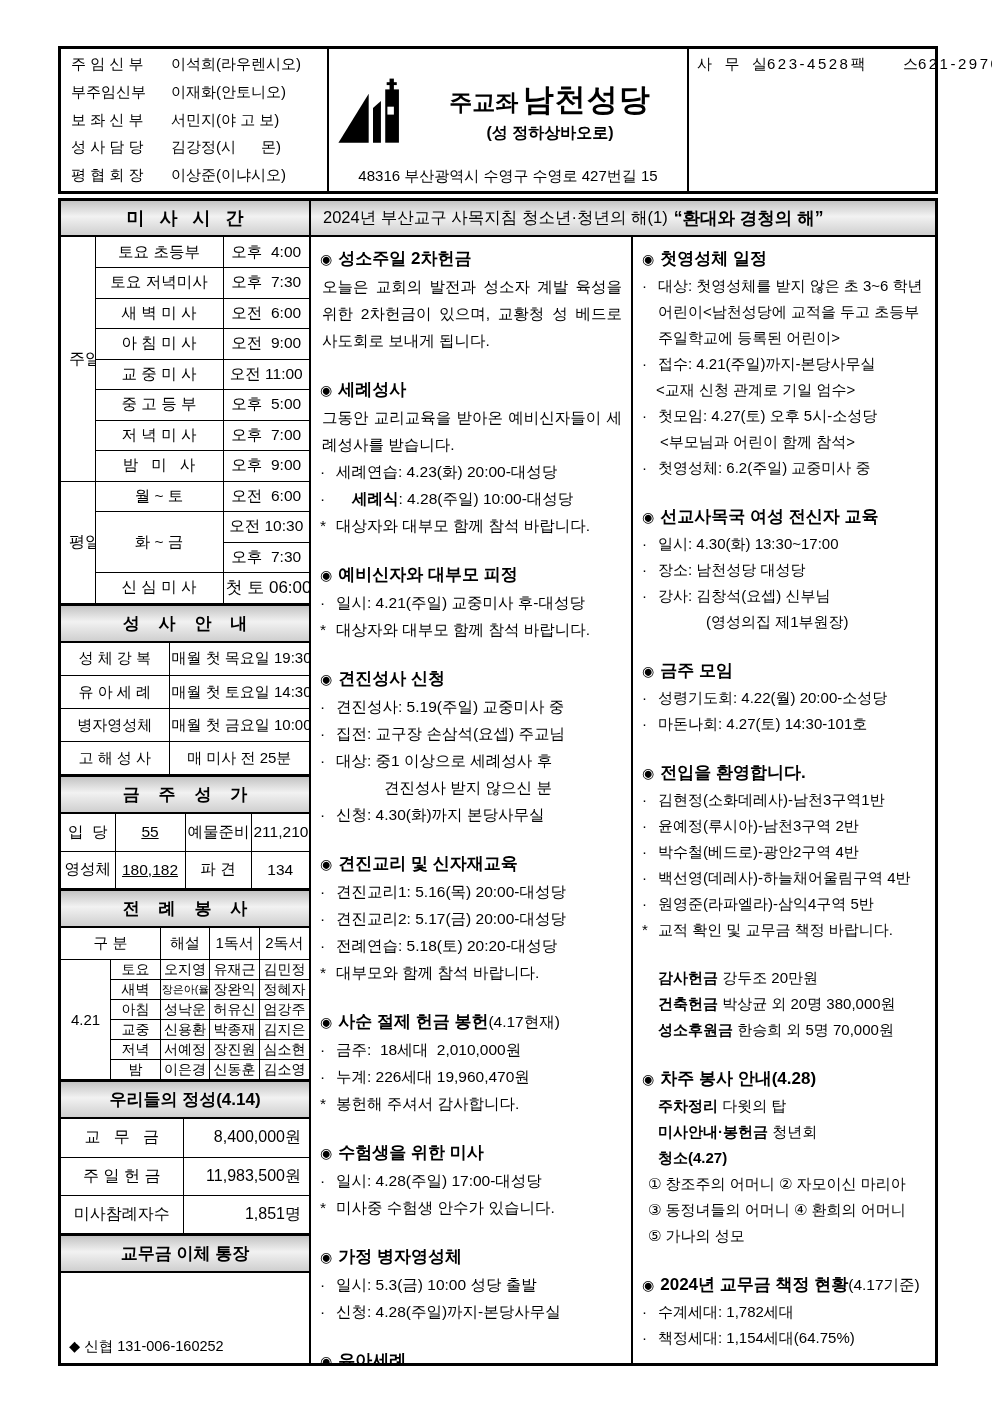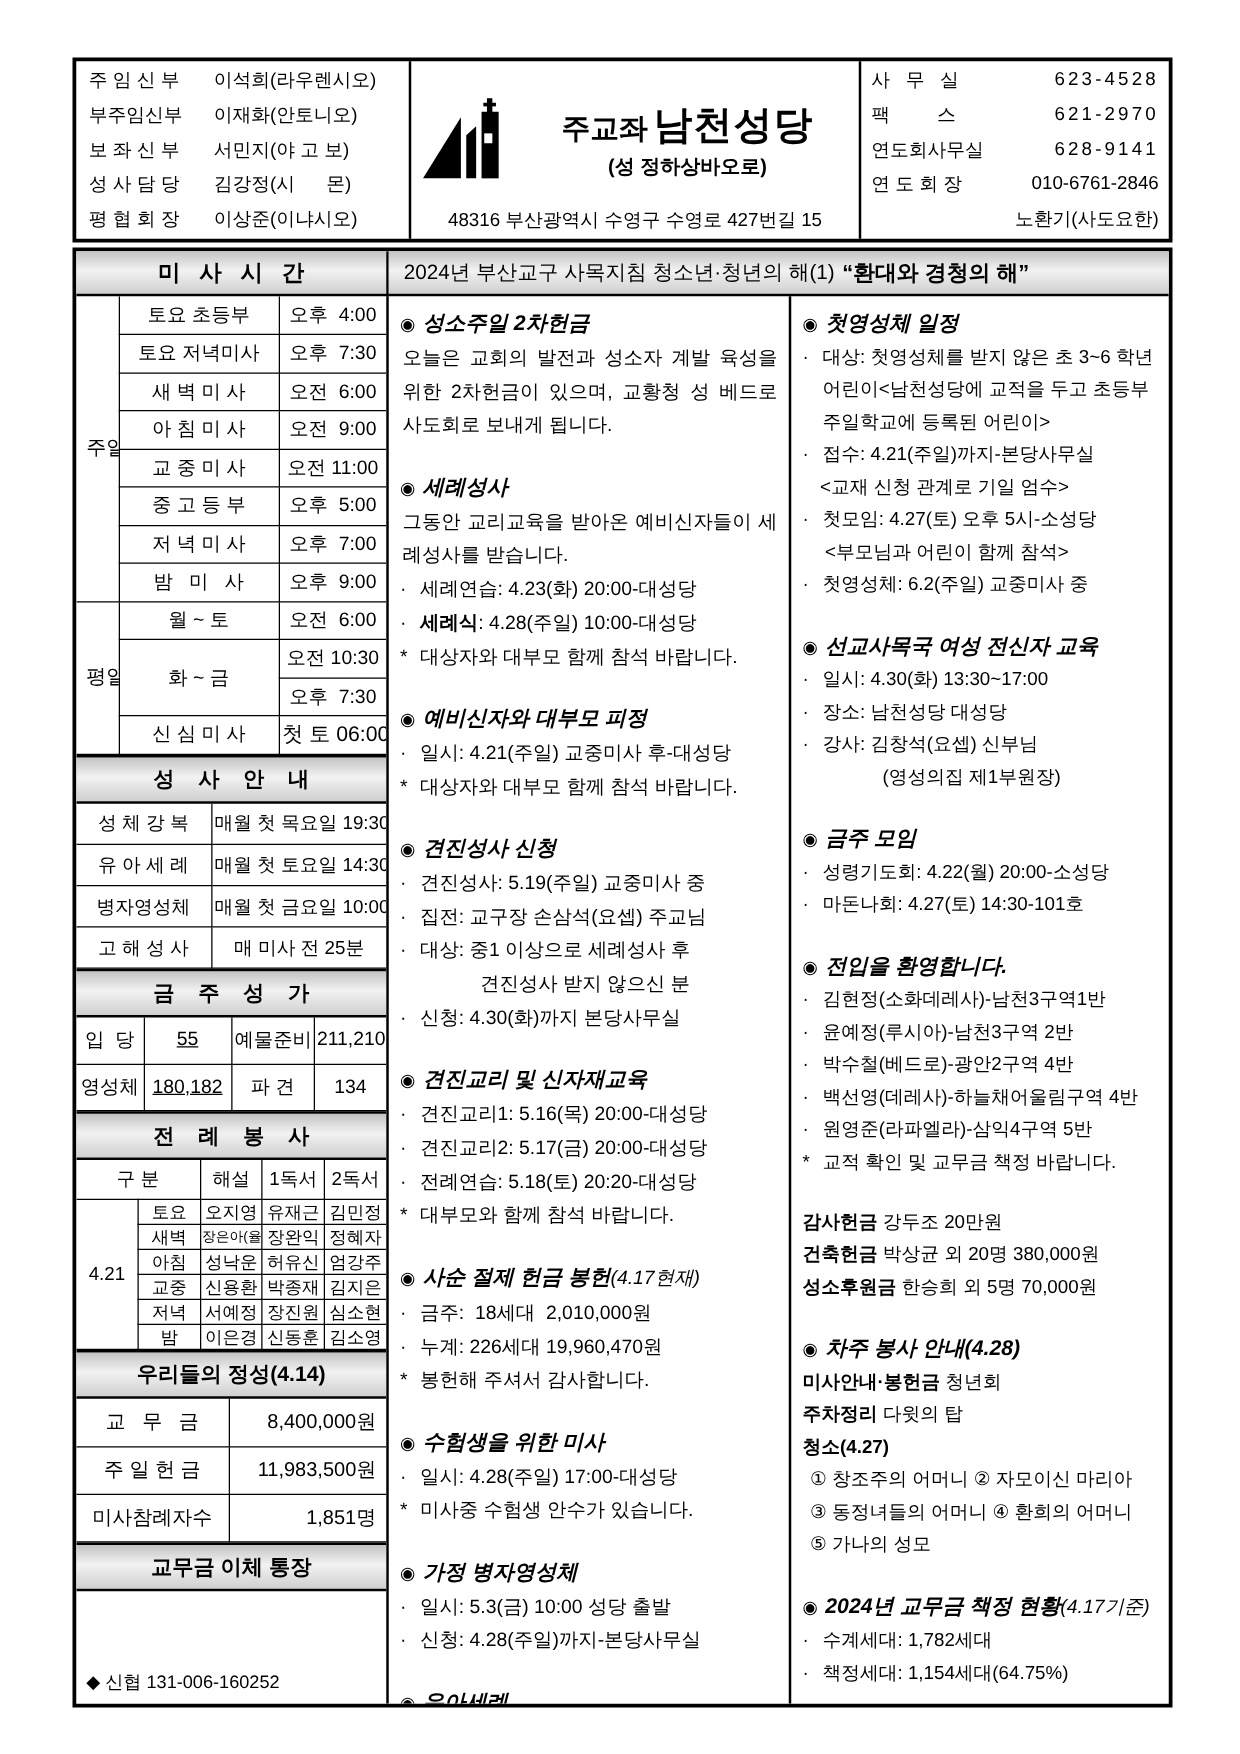--- a/index.html
+++ b/index.html
@@ -18,21 +18,21 @@
   .staff-row { display:flex; gap:8px; white-space:pre; }
   .staff-row .role { width:92px; }
   .hdr-center { flex:1; border-right:2px solid #000; display:flex; flex-direction:column; }
   .hc-top { display:flex; align-items:center; gap:8px; padding:6px 4px 0 8px; flex:1; }
   .hc-title { flex:1; text-align:center; }
   .hc-name { font-weight:bold; white-space:nowrap; }
   .hc-name .pfx { font-size:23px; }
   .hc-name .big { font-size:31px; letter-spacing:1px; }
   .hc-sub { font-weight:bold; font-size:16px; margin-top:2px; }
   .hc-addr { font-size:15px; text-align:center; padding:0 2px 5px 2px; white-space:nowrap; }
-  .hdr-right { width:246px; padding:6px 8px; display:flex; flex-direction:column;
+  .hdr-right { width:246px; padding:6px 8px; display:flex; flex-direction:row;
                justify-content:space-between; font-size:15px; }
   .hr-row { display:flex; justify-content:space-between; white-space:pre; }
   .hr-row .hv { letter-spacing:2.5px; }
   .hr-row .hv.tight { letter-spacing:0; }
   .hr-extra { text-align:right; }
 
   
   .main { border:3px solid #000; margin-top:4px; height:1168px; overflow:hidden;
           display:grid; grid-template-columns:250px 322px 1fr; grid-template-rows:36px 1fr; }
   .graybar { background:linear-gradient(180deg,#c3c3c3,#f2f2f2 45%,#cfcfcf); }
@@ -71,29 +71,29 @@
   .littbl .ldate { width:44px; font-size:15px; }
   .littbl .ltime { width:38px; }
   .littbl .xs { font-size:11px; }
   .offtbl td { height:38px; font-size:16px; }
   .offtbl .olabel { width:122px; }
   .offtbl .oval { text-align:right; padding-right:8px; }
   .acct { padding:8px 6px 4px 8px; font-size:14.5px; line-height:26px; white-space:pre; }
 
   
   .section { margin-bottom:22px; }
-  .sec-t { font-weight:bold; font-size:17px; line-height:28px; white-space:nowrap;font-style:italic; }
+  .sec-t { font-weight:bold; font-size:17px; line-height:28px; white-space:nowrap; }
   .sec-t .mark { font-size:14px; margin-right:6px; }
   .sec-t .sfx { font-weight:normal; font-size:15.5px; }
   .ln { display:flex; font-size:15.5px; line-height:27px; }
   .col-right .ln { line-height:26px; font-size:15px; }
   .ln .lm { flex:none; width:16px; }
   .ln .lt { white-space:pre-wrap; }
   .ln.para { display:block; text-align:justify; padding-left:2px; }
-  .ln strong { white-space:pre; }
+  .ln strong { white-space:pre;margin-left:16px; }
 </style>
 </head>
 <body>
 
 <div class="page">
 <div class="doc">
 
   <div class="hdr">
     <div class="hdr-left">
       <div class="staff-row"><span class="role">주 임 신 부</span><span class="sname">이석희(라우렌시오)</span></div>
@@ -514,28 +514,28 @@
               <span class="lt"> 박상균 외 20명 380,000원</span>
             </div>
             <div class="ln">
               <strong>성소후원금</strong>
               <span class="lt"> 한승희 외 5명 70,000원</span>
             </div>
           </div>
           <div class="section">
             <div class="sec-t"><span class="mark">◉</span><strong>차주 봉사 안내(4.28)</strong></div>
             <div class="ln">
+              <strong>주차정리</strong>
+              <span class="lt"> 다윗의 탑</span>
+            </div>
+            <div class="ln">
               <strong>미사안내·봉헌금</strong>
               <span class="lt"> 청년회</span>
             </div>
             <div class="ln">
-              <strong>주차정리</strong>
-              <span class="lt"> 다윗의 탑</span>
-            </div>
-            <div class="ln">
               <strong>청소(4.27)</strong>
             </div>
             <div class="ln" style="padding-left: 6px;">
               <span class="lt">① 창조주의 어머니 ② 자모이신 마리아</span>
             </div>
             <div class="ln" style="padding-left: 6px;">
               <span class="lt">③ 동정녀들의 어머니 ④ 환희의 어머니</span>
             </div>
             <div class="ln" style="padding-left: 6px;">
               <span class="lt">⑤ 가나의 성모</span>

